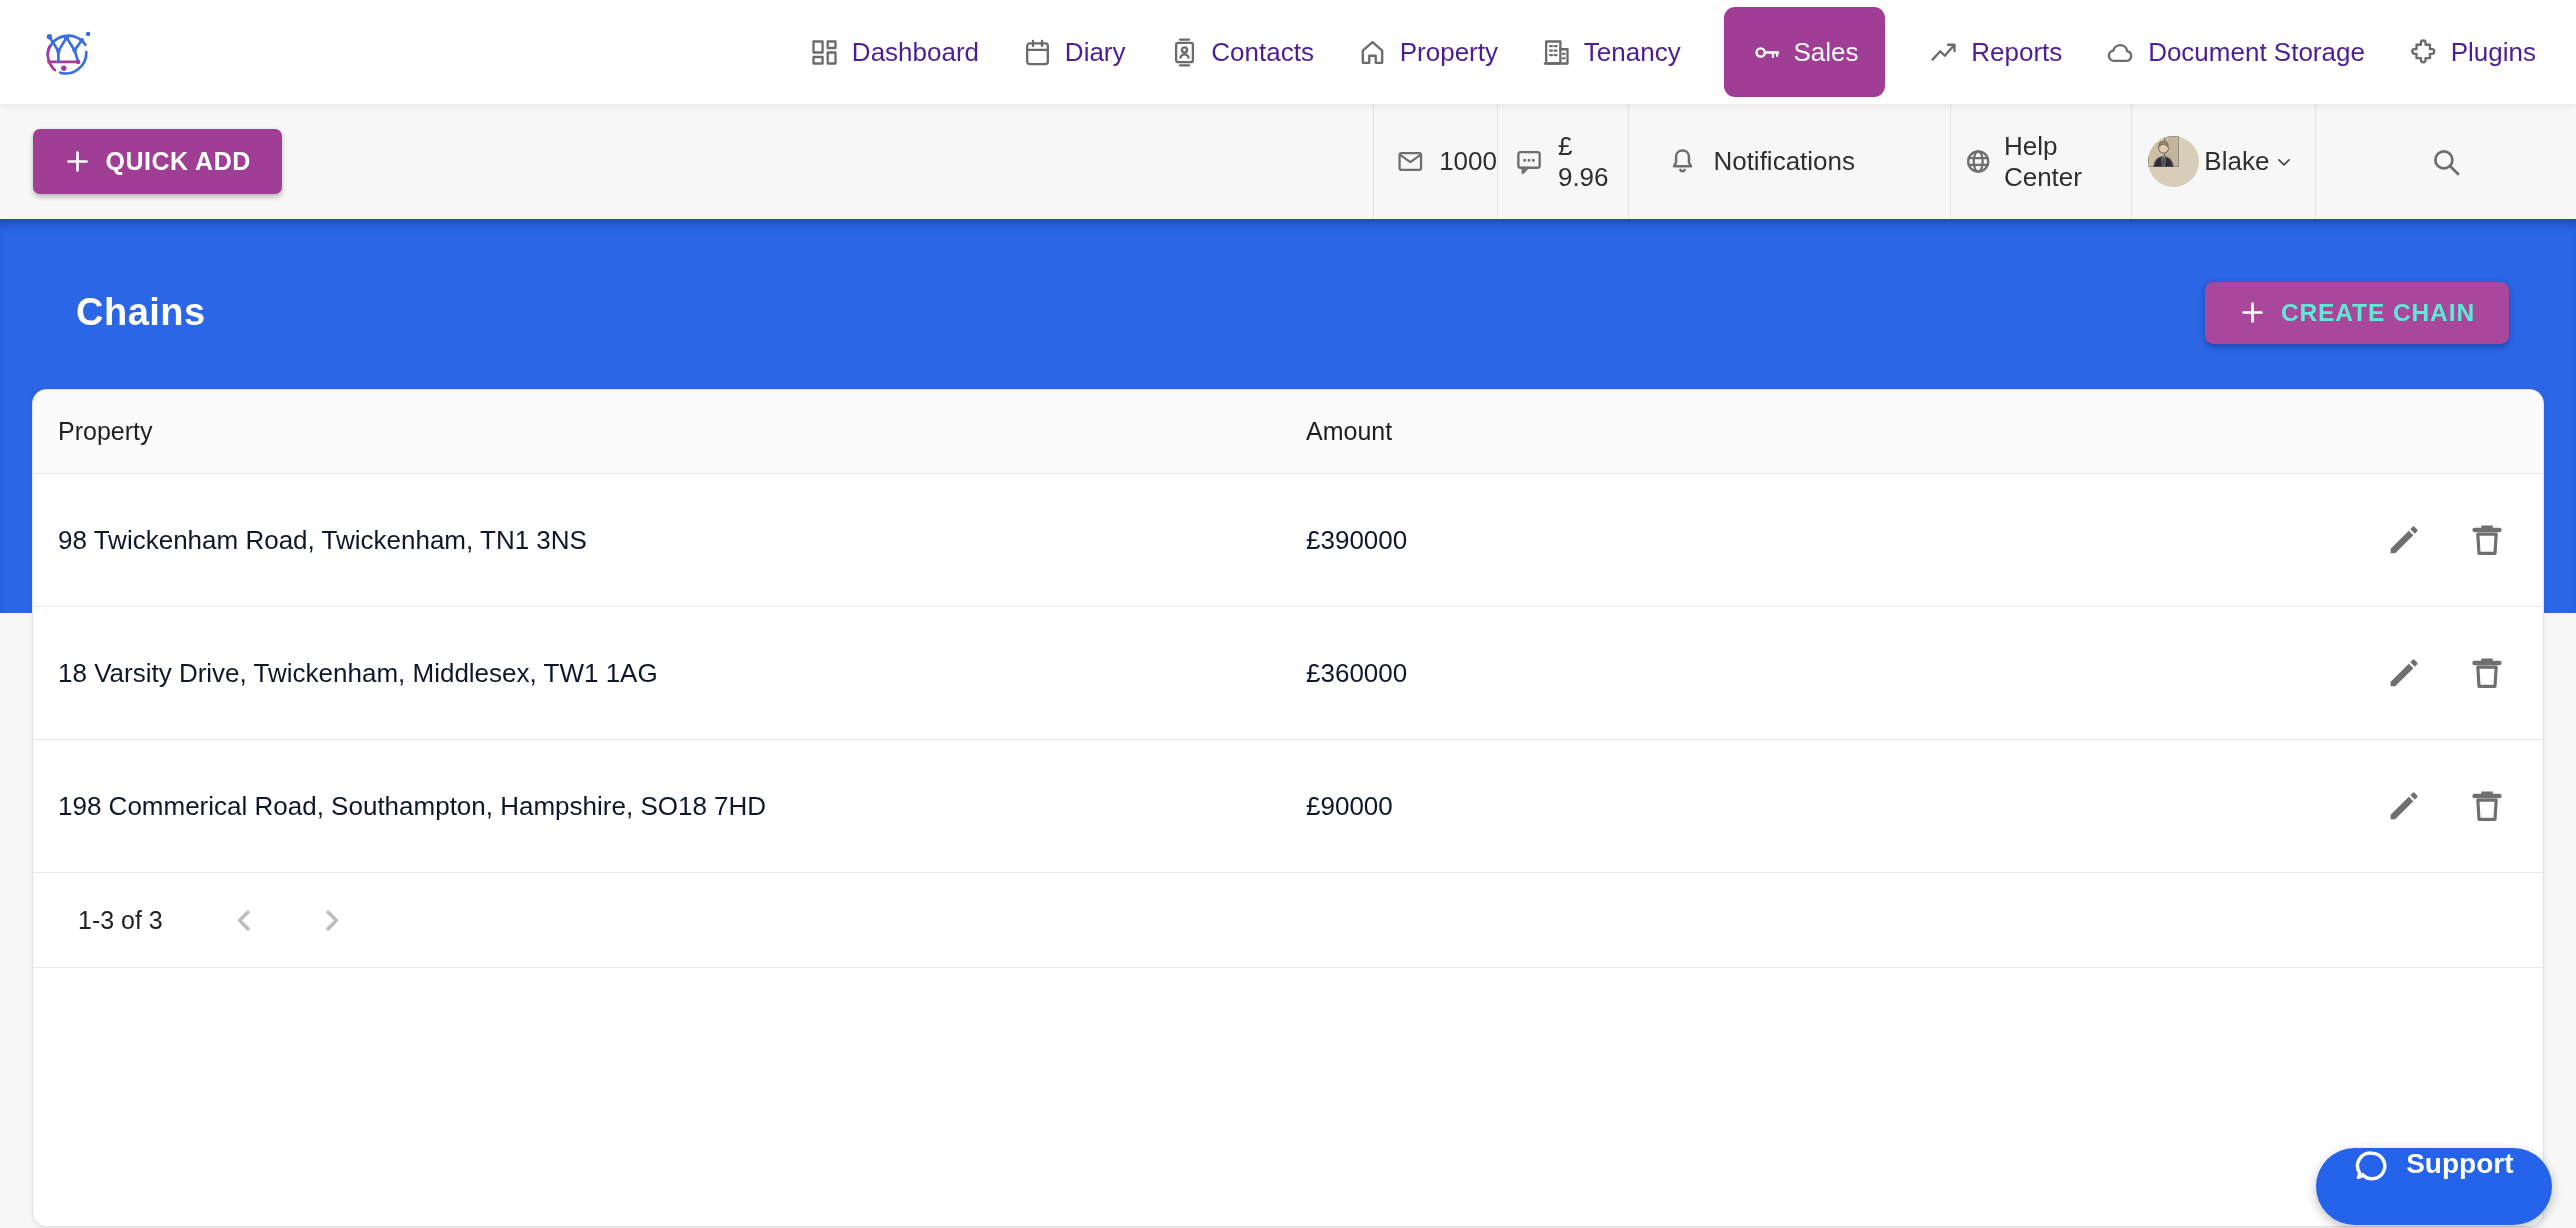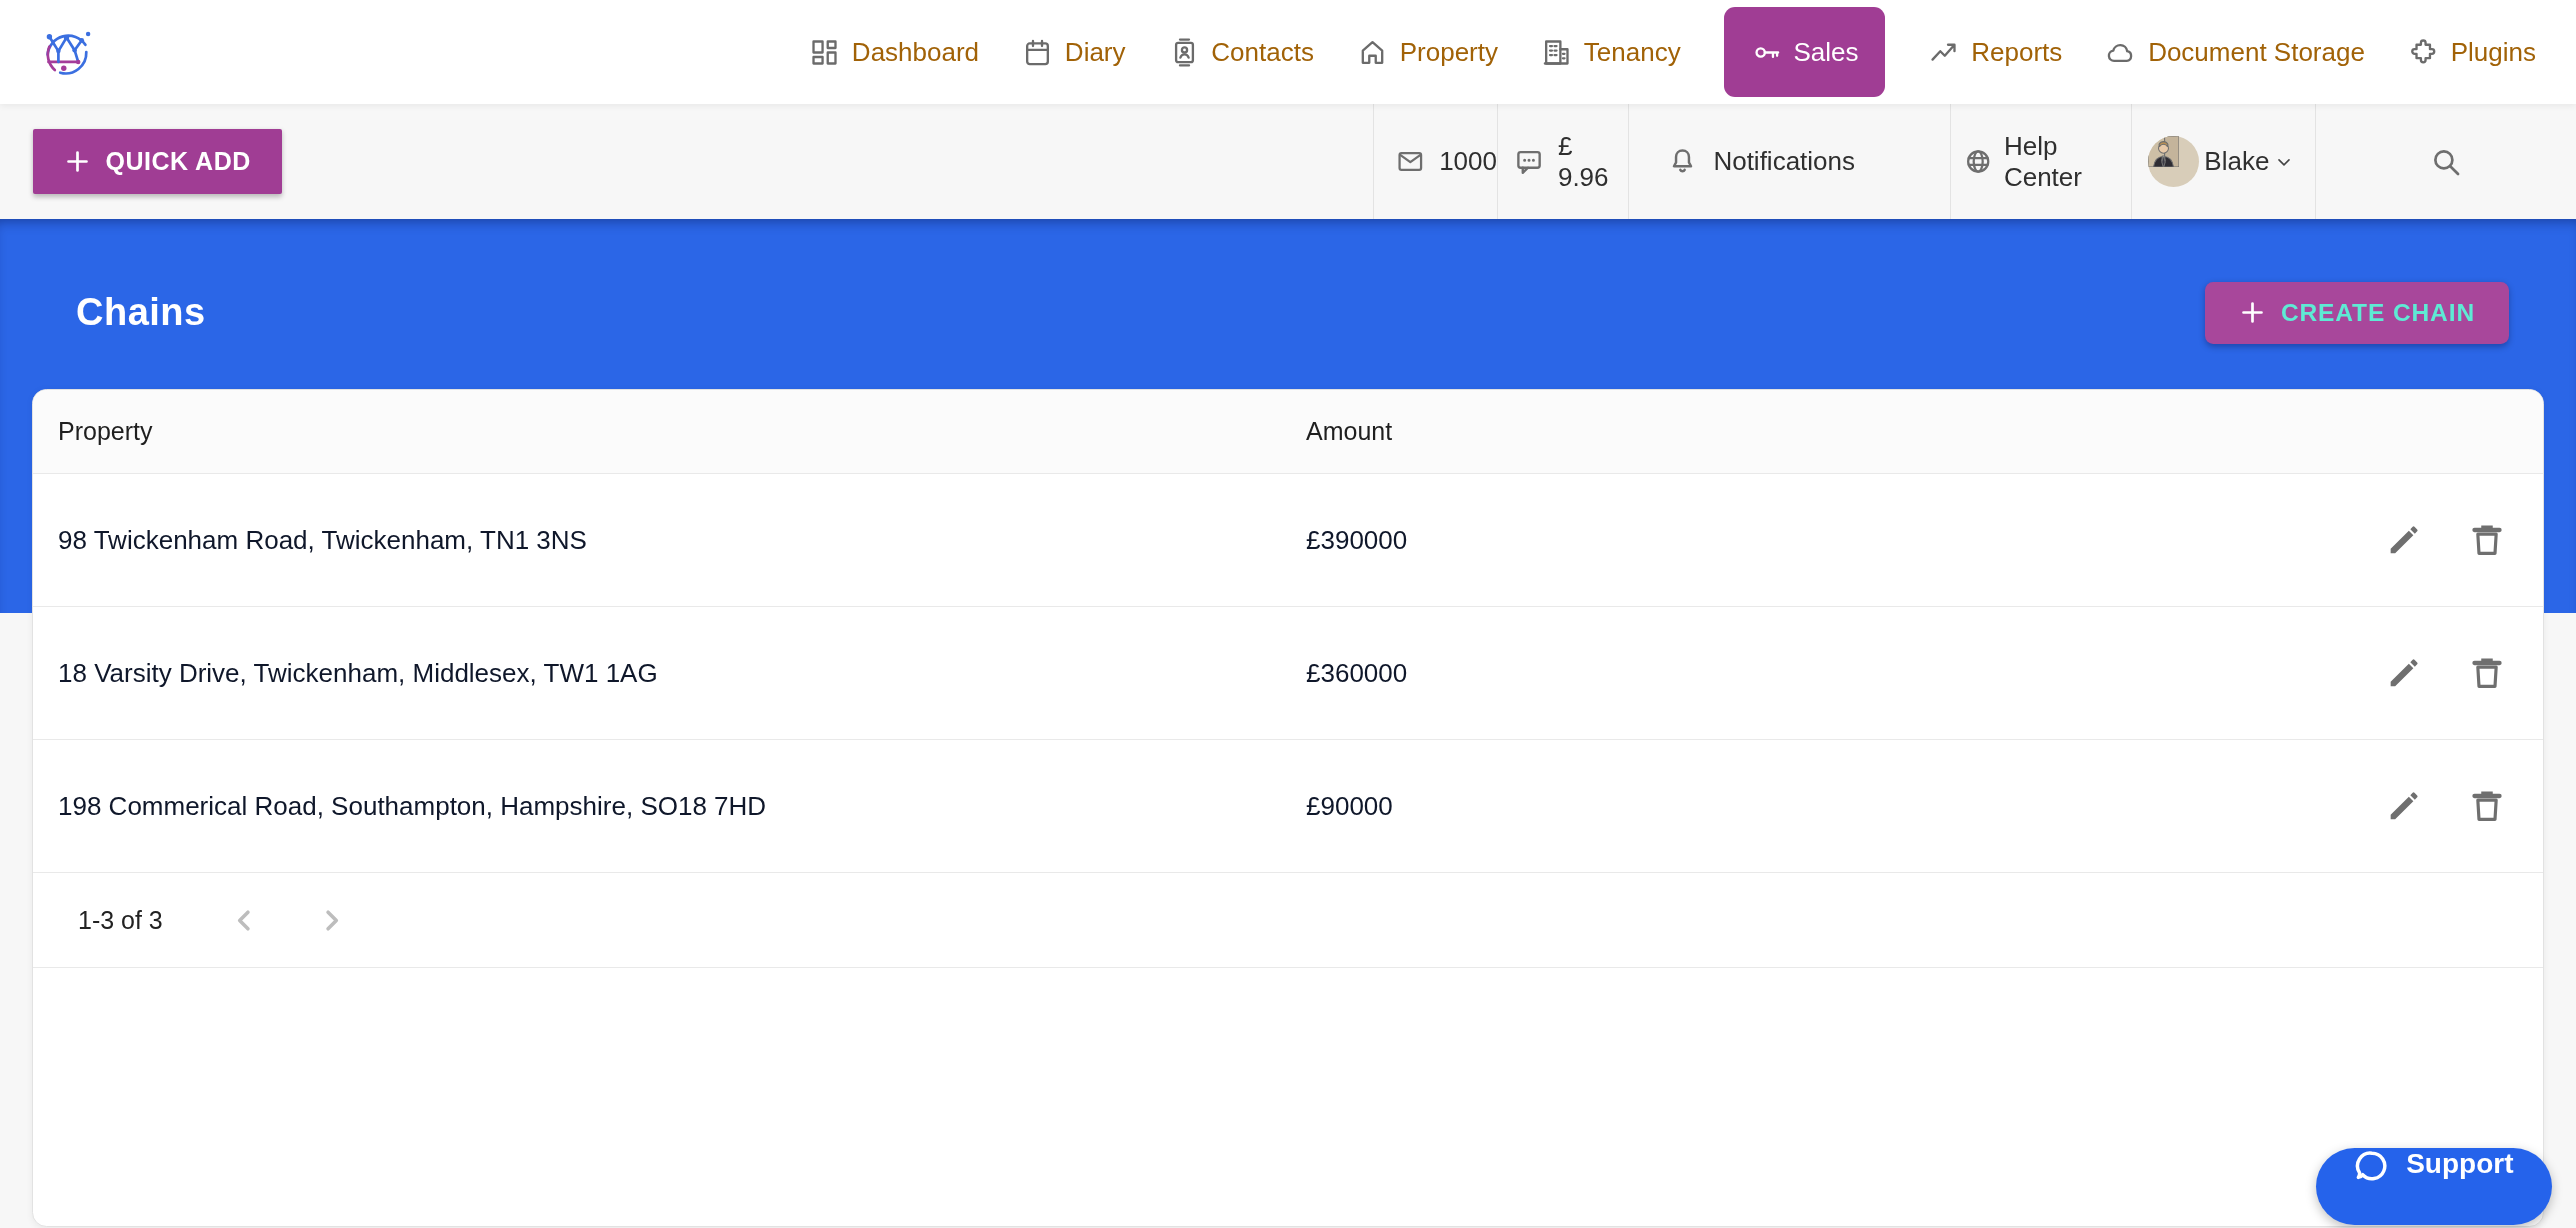--- a/index.html
+++ b/index.html
@@ -5,33 +5,33 @@
   * { margin:0; padding:0; box-sizing:border-box; }
   html,body { width:2576px; height:1228px; overflow:hidden;
     font-family:"Liberation Sans", sans-serif; background:#f7f7f7; }
 
   
   .navbar { height:104px; background:#ffffff; display:flex; align-items:center;
     padding:0 40px 0 40px; position:relative; z-index:3;
     box-shadow:0 2.7px 6.3px rgba(0,0,0,0.06); }
   .logo { width:53px; height:54px; flex:0 0 auto; }
   .nav-menu { margin-left:auto; display:flex; align-items:center; gap:43px; }
-  .nav-item { display:flex; align-items:center; gap:11.8px; color:#a16207;
+  .nav-item { display:flex; align-items:center; gap:11.8px; color:#4c1d95;
     font-size:26px; cursor:pointer; white-space:nowrap; text-decoration:none; }
   .nav-item svg { width:31px; height:31px; stroke:#6b6b6b; fill:none;
     stroke-width:1.8; stroke-linecap:round; stroke-linejoin:round; }
   .nav-item.active { background:#a03d94; color:#ffffff; height:90px;
     padding:0 27px; border-radius:11px; }
   .nav-item.active svg { stroke:#ffffff; }
 
   
   .toolbar { height:115px; background:#f7f7f7; display:flex; align-items:stretch;
     position:relative; z-index:2; }
   .quick-add { align-self:center; margin-left:33px; height:65px; padding:7px 31px;
-    background:#a03d94; color:#fff; border:none; border-radius:2px;
+    background:#a03d94; color:#fff; border:none; border-radius:7px;
     font-family:inherit; font-size:25px; font-weight:bold; letter-spacing:0.5px;
     display:flex; align-items:center; gap:14.5px; cursor:pointer;
     box-shadow:0 2.7px 5.4px rgba(0,0,0,0.25); }
   .quick-add svg { width:27px; height:27px; stroke:#fff; stroke-width:2.4;
     fill:none; stroke-linecap:round; }
   .tb-right { margin-left:auto; display:flex; align-items:stretch; }
   .tb-cell { display:flex; align-items:center; border-left:0.9px solid #e3e3e3;
     font-size:26px; color:#2f2f2f; cursor:pointer; }
   .tb-cell svg { width:31px; height:31px; stroke:#6e6e6e; fill:none;
     stroke-width:1.9; stroke-linecap:round; stroke-linejoin:round; }

